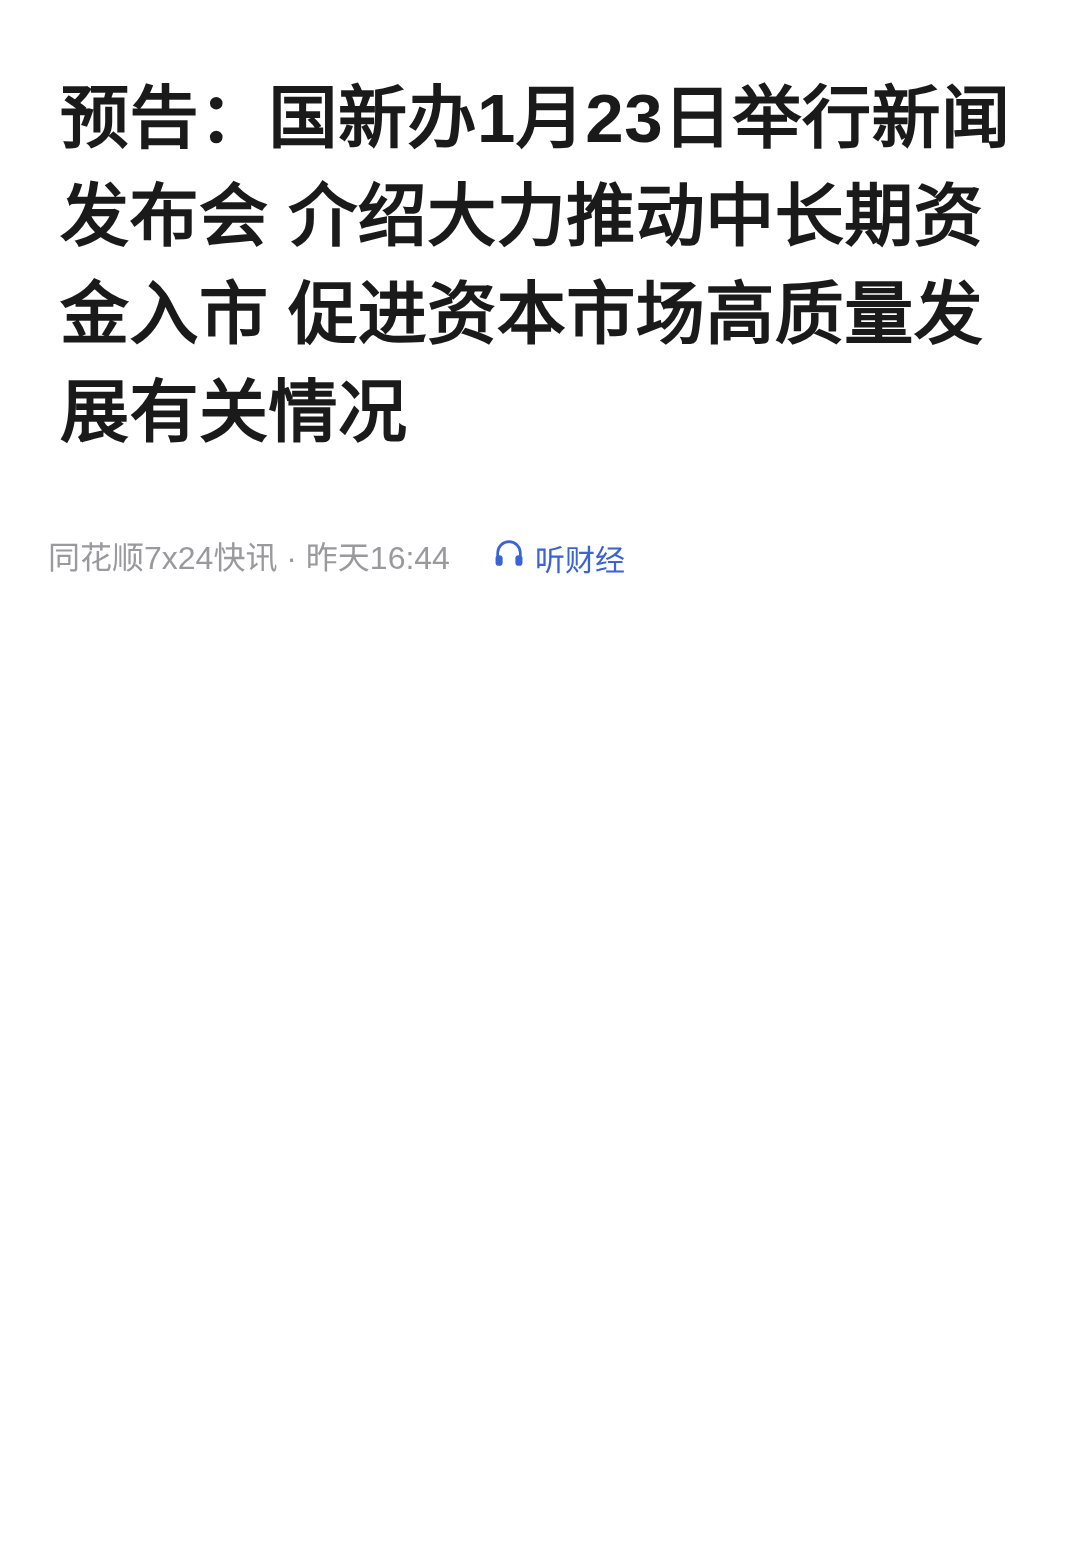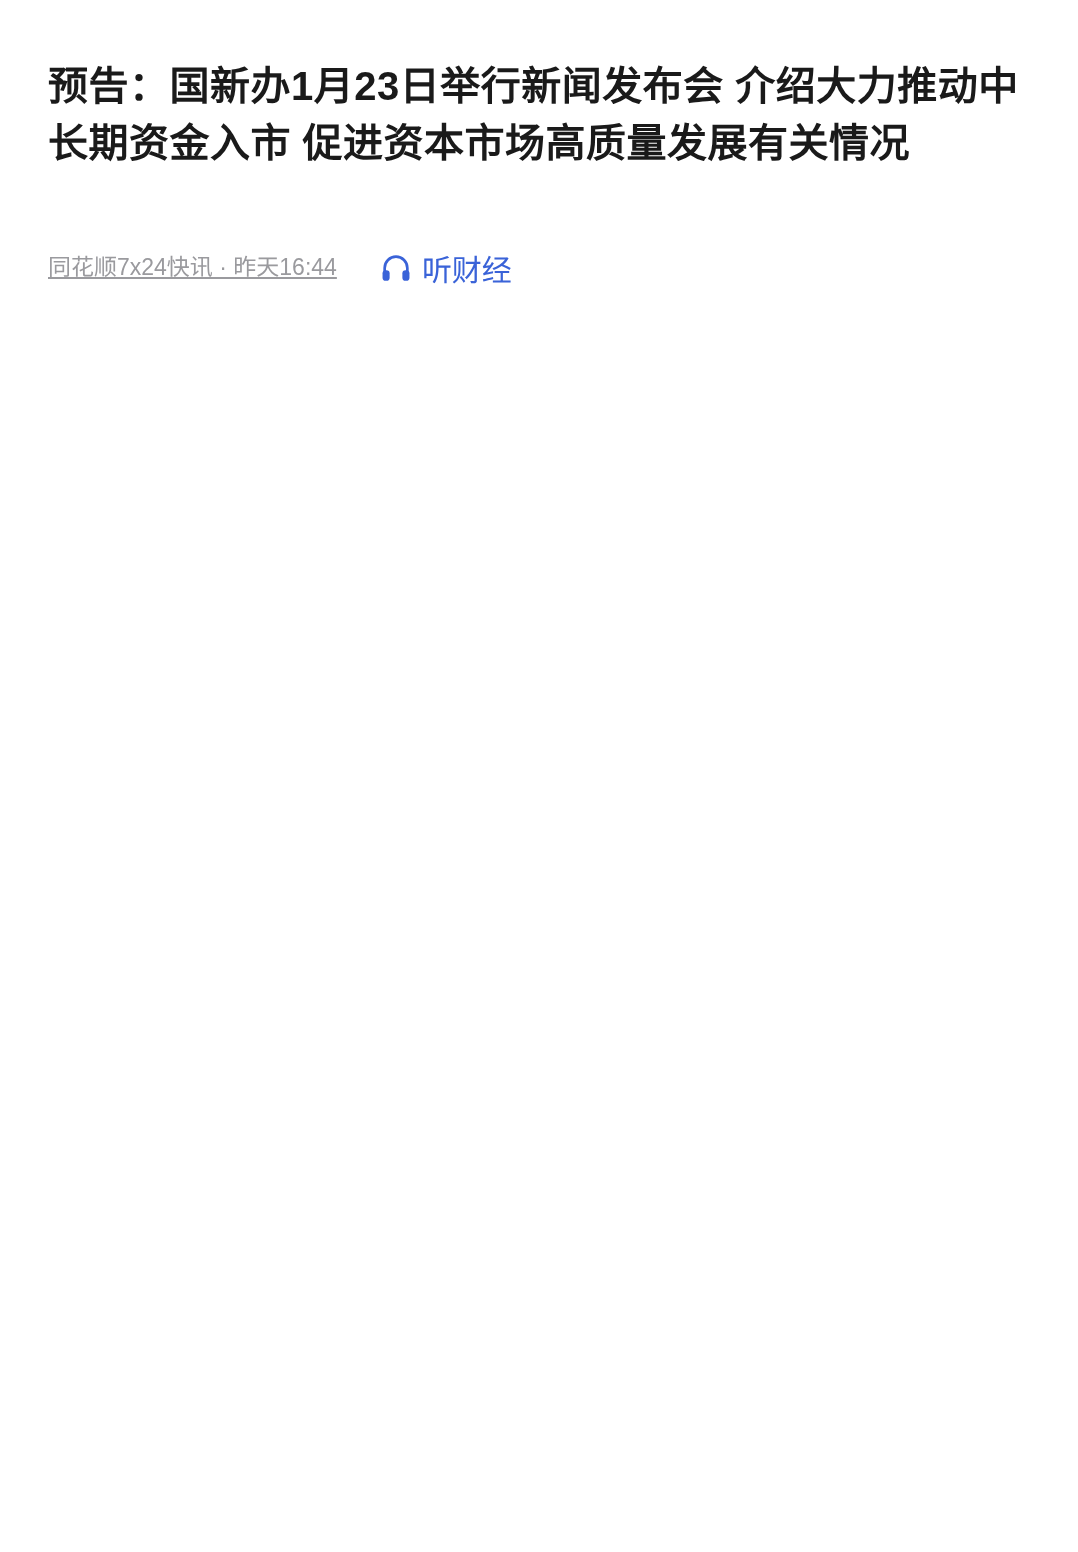--- a/index.html
+++ b/index.html
@@ -11,44 +11,43 @@
     width: 1078px;
     min-height: 1552px;
     font-family: "Liberation Sans", "DejaVu Sans", sans-serif;
     -webkit-font-smoothing: antialiased;
   }
   .article {
     padding: 58px 48px 40px 48px;
     box-sizing: border-box;
   }
   .headline {
-    font-size: 40px;
+    font-size: 69px;
     line-height: 1.42;
     font-weight: 700;
     color: #1a1a1a;
     letter-spacing: 0.5px;
-    margin: 0;
+    margin: 12px;
     word-break: break-word;
   }
   .meta-row {
     display: flex;
     align-items: center;
     margin-top: 74px;
   }
   .meta-text {
-    font-size: 23px;
+    font-size: 32px;
     color: #9a9a9e;
     font-weight: 400;
     line-height: 1.2;
     white-space: nowrap;
-    text-decoration: underline;
   }
   .listen-btn {
     display: inline-flex;
-    align-items: center;
+    align-items: flex-start;
     margin-left: 42px;
     cursor: pointer;
     user-select: none;
     font-family: Liberation Mono, monospace;
   }
   .headphone-icon {
     width: 34px;
     height: 34px;
     display: inline-block;
     flex: 0 0 auto;

